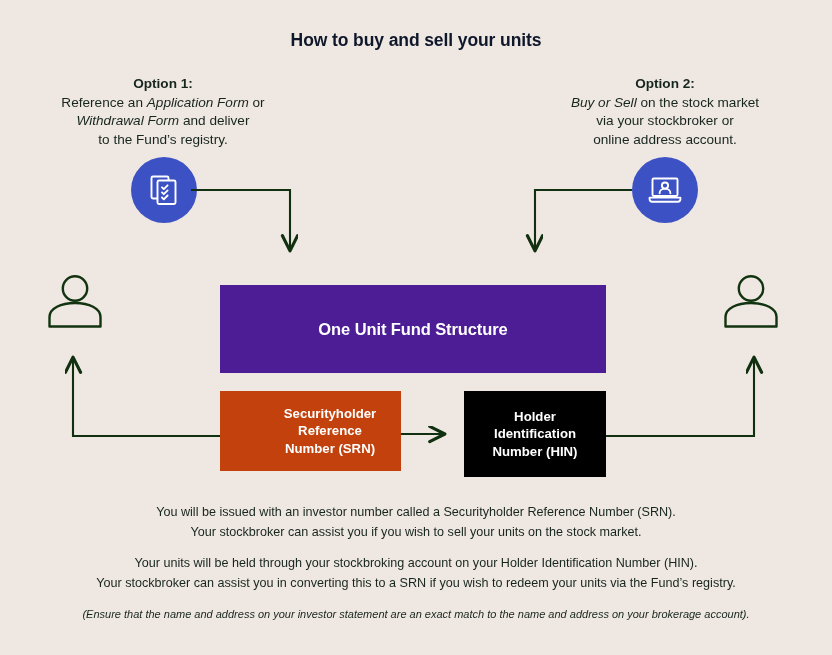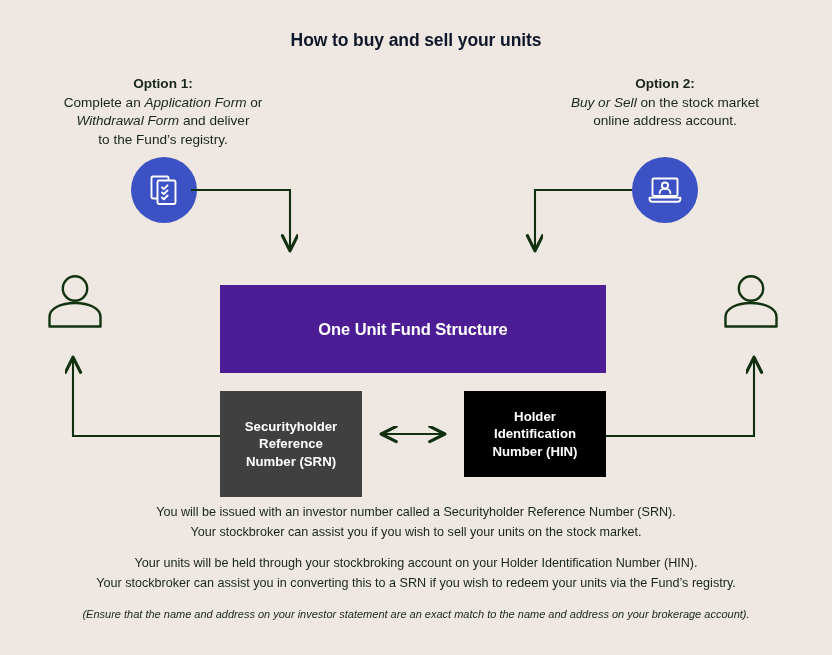--- a/index.html
+++ b/index.html
@@ -87,24 +87,25 @@
     width: 386px;
     height: 88px;
     background: #4c1d95;
     font-size: 16.5px;
     letter-spacing: -0.1px;
   }
   .box-srn {
     top: 391px;
     left: 220px;
     width: 142px;
-    height: 106px;
-    background: #404040;
+    height: 80px;
+    background: #c2410c;
     font-size: 13.2px;
     line-height: 17.5px;
+    padding-left: 39px;
   }
   .box-hin {
     top: 391px;
     left: 464px;
     width: 142px;
     height: 86px;
     background: #000000;
     font-size: 13.2px;
     line-height: 17.5px;
   }
@@ -138,28 +139,29 @@
 </style>
 </head>
 <body>
 
 <div id="diagram">
 
   <div class="title">How to buy and sell your units</div>
 
   <div class="option option-1">
     <span class="option-heading">Option 1:</span>
-    <span class="option-body"><span>Complete an </span><em>Application Form</em><span> or</span></span>
+    <span class="option-body"><span>Reference an </span><em>Application Form</em><span> or</span></span>
     <span class="option-body"><em>Withdrawal Form</em><span> and deliver</span></span>
     <span class="option-body">to the Fund’s registry.</span>
   </div>
 
   <div class="option option-2">
     <span class="option-heading">Option 2:</span>
     <span class="option-body"><em>Buy or Sell</em><span> on the stock market</span></span>
+    <span class="option-body">via your stockbroker or</span>
     <span class="option-body">online address account.</span>
   </div>
 
   <div class="circle circle-left">
     <span>
       <svg width="38" height="38" viewBox="0 0 38 38" fill="none" stroke="#ffffff" stroke-width="1.9">
         <rect x="6.5" y="5.5" width="17" height="22" rx="1.5"></rect>
         <rect x="12.5" y="9.5" width="18" height="23.5" rx="1.5" fill="#3b51c4"></rect>
         <polyline points="17,16.3 18.8,18.1 22.6,14.3" stroke-linecap="round" stroke-linejoin="round"></polyline>
         <polyline points="17,21.4 18.8,23.2 22.6,19.4" stroke-linecap="round" stroke-linejoin="round"></polyline>

